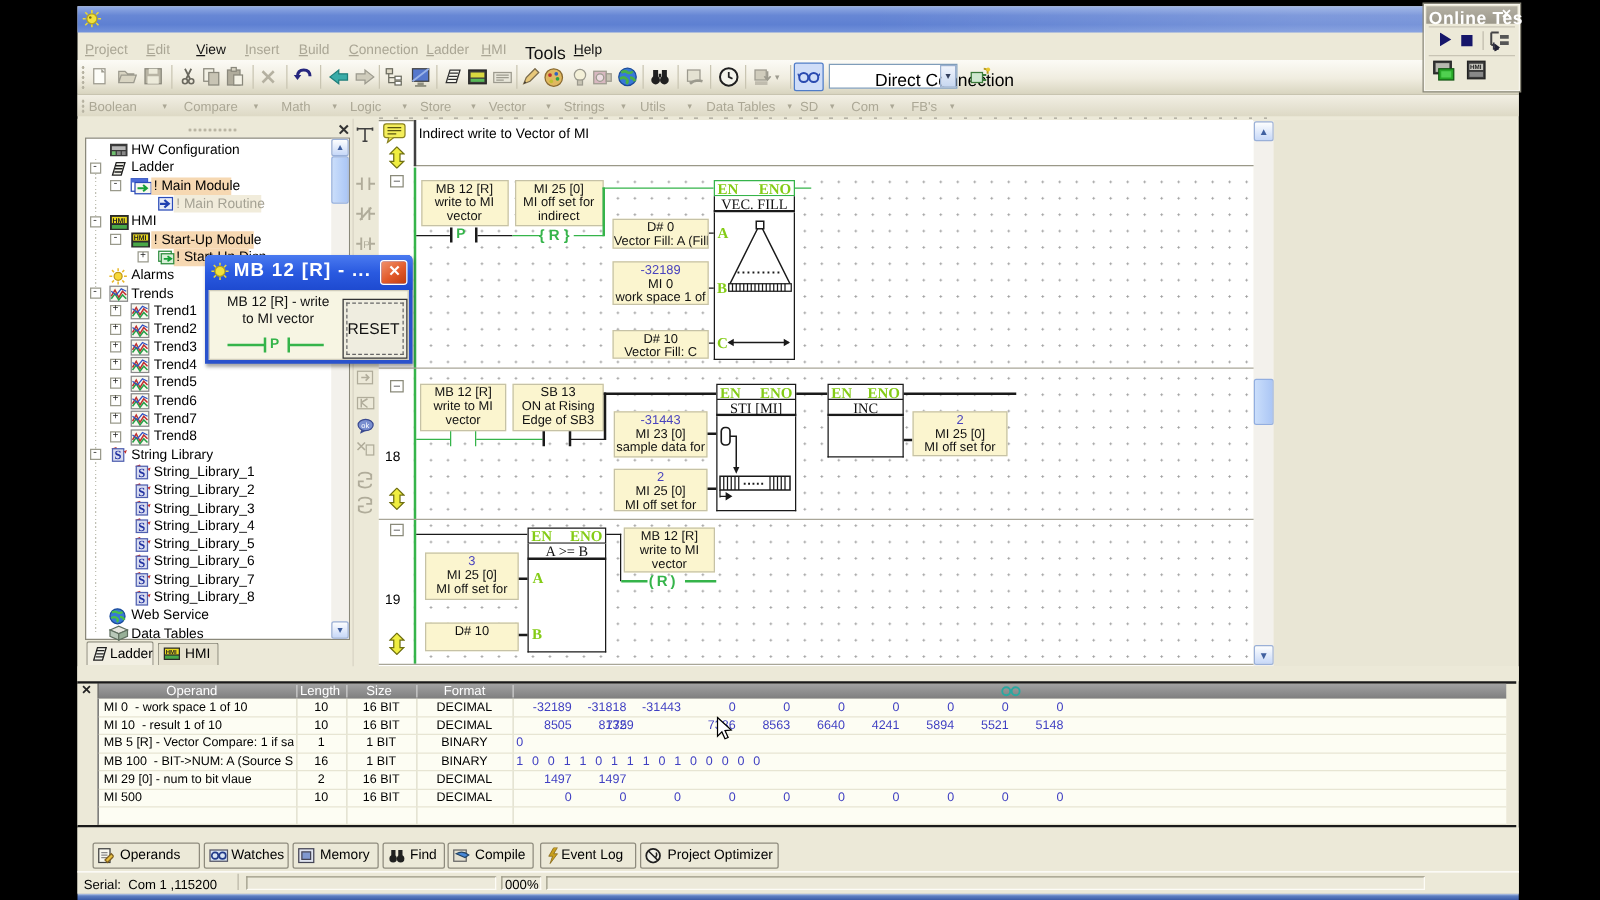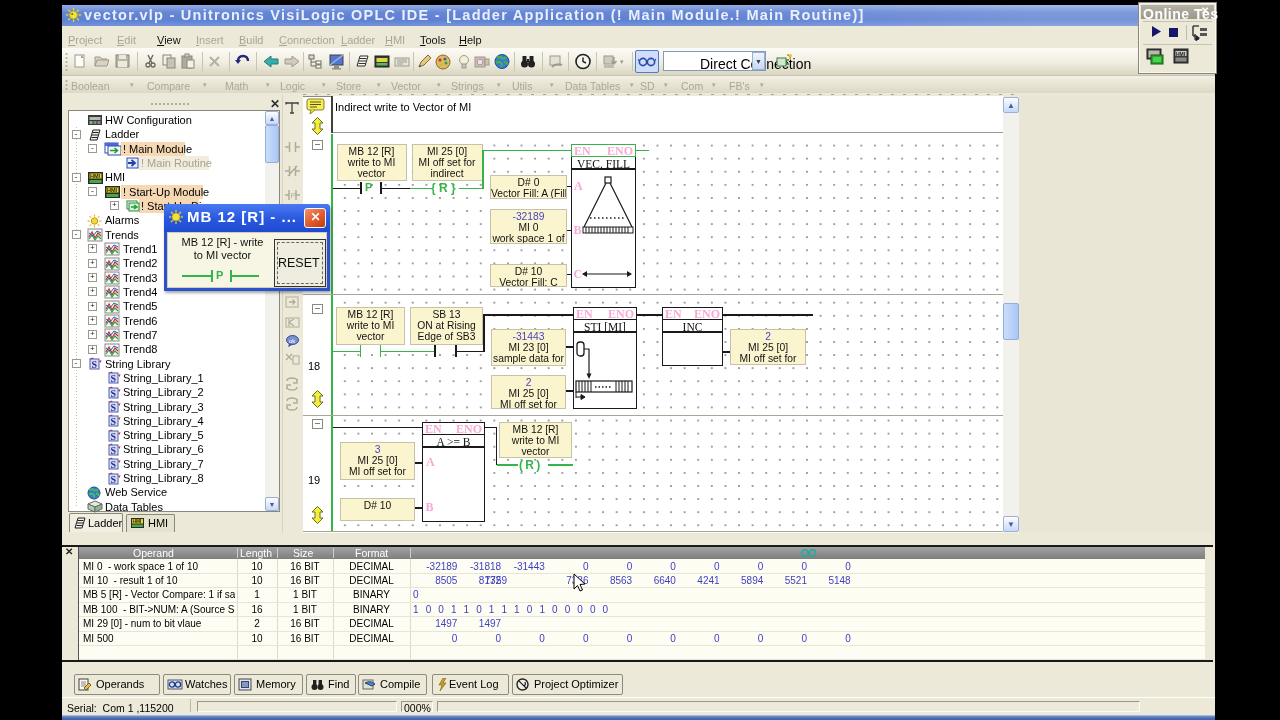--- a/index.html
+++ b/index.html
@@ -17,21 +17,21 @@
 .pm{position:absolute;width:9px;height:9px;background:#fff;border:1px solid #9a9a8c;font-size:8px;line-height:6px;text-align:center;color:#222;font-family:"Liberation Mono",monospace}
 .icon{position:absolute}
 .menu-g{color:#aaa695}
 .menu-b{color:#111}
 .drop{position:absolute;top:79.5px;font-size:10.5px;color:#aba795;white-space:nowrap}
 .darr{position:absolute;top:81px;font-size:7px;color:#aba795}
 .hdrw{position:absolute;color:#fff;font-size:10.5px;line-height:12px}
 .rowt{position:absolute;font-size:10px;color:#000;white-space:nowrap}
 .val{position:absolute;font-size:10px;color:#3F3FC2;white-space:nowrap}
 .tabbtn{position:absolute;top:674px;height:21px;background:#ECE9D8;border:1px solid #8e8b7d;border-radius:2px;font-size:11px;color:#000}
-.encap{position:absolute;font-family:"Liberation Serif",serif;font-weight:bold;font-size:12px;color:#f9a8d4;line-height:12px}
+.encap{position:absolute;font-family:"Liberation Serif",serif;font-weight:bold;font-size:12px;color:#84cc16;line-height:12px}
 .blktitle{position:absolute;font-family:"Liberation Serif",serif;font-size:11.5px;color:#111;text-align:center;line-height:12px}
 </style></head><body>
 <div id="scr">
 
 <div class="a" style="left:62px;top:5px;width:1153px;height:710px;background:#ECE9D8"></div>
 <div class="a" style="left:62px;top:5px;width:1153px;height:21px;background:linear-gradient(180deg,#93ACE4 0%,#6787D5 35%,#5E80D2 70%,#7493DB 100%)"></div>
 <div class="a" style="left:62px;top:5px;width:1153px;height:21px;background:linear-gradient(90deg,rgba(255,255,255,0) 55%,rgba(255,255,255,0.16) 85%)"></div>
 <svg class="a" style="left:66px;top:8px" width="15" height="14">
       <circle cx="7.5" cy="7" r="4" fill="#F2E23C" stroke="#B8A418" stroke-width="1"></circle>
       <g stroke="#E8D83A" stroke-width="1.3">
@@ -39,30 +39,29 @@
         <line x1="7.5" y1="11.5" x2="7.5" y2="14"></line>
         <line x1="0" y1="7" x2="2.5" y2="7"></line>
         <line x1="12.5" y1="7" x2="15" y2="7"></line>
         <line x1="2.2" y1="1.8" x2="4" y2="3.6"></line>
         <line x1="11" y1="10.4" x2="12.8" y2="12.2"></line>
         <line x1="2.2" y1="12.2" x2="4" y2="10.4"></line>
         <line x1="11" y1="3.6" x2="12.8" y2="1.8"></line>
       </g>
       <circle cx="6.2" cy="6" r="1" fill="#7a6a10"></circle>
     </svg>
-<div class="a" style="left:84px;top:6.5px;font-size:14.5px;font-weight:bold;color:#E9F0FB;letter-spacing:1.25px;white-space:nowrap;width:1050px;overflow:hidden">vector.vlp - Unitronics VisiLogic OPLC IDE - [Ladder Application (! Main Module.! Main Routine)]</div>
 <div class="a menu-g" style="left:68px;top:33.5px;font-size:11px"><span style="text-decoration:underline">P</span>roject</div>
 <div class="a menu-g" style="left:117px;top:33.5px;font-size:11px"><span style="text-decoration:underline">E</span>dit</div>
 <div class="a menu-b" style="left:157px;top:33.5px;font-size:11px"><span style="text-decoration:underline">V</span>iew</div>
 <div class="a menu-g" style="left:196px;top:33.5px;font-size:11px"><span style="text-decoration:underline">I</span>nsert</div>
 <div class="a menu-g" style="left:239px;top:33.5px;font-size:11px"><span style="text-decoration:underline">B</span>uild</div>
 <div class="a menu-g" style="left:279px;top:33.5px;font-size:11px"><span style="text-decoration:underline">C</span>onnection</div>
 <div class="a menu-g" style="left:341px;top:33.5px;font-size:11px"><span style="text-decoration:underline">L</span>adder</div>
 <div class="a menu-g" style="left:385px;top:33.5px;font-size:11px"><span style="text-decoration:underline">H</span>MI</div>
-<div class="a menu-b" style="left:420px;top:33.5px;font-size:11px"><span style="text-decoration:underline">T</span>ools</div>
+<div class="a menu-b" style="left:420px;top:33.5px;font-size:14px"><span style="text-decoration:underline">T</span>ools</div>
 <div class="a menu-b" style="left:459px;top:33.5px;font-size:11px"><span style="text-decoration:underline">H</span>elp</div>
 <div class="a" style="left:62px;top:48px;width:1153px;height:28px;background:linear-gradient(180deg,#FCFBF6 0%,#F0EDE0 55%,#D9D5C0 100%);border-bottom:1px solid #c8c4b0"></div>
 <div class="a" style="left:65px;top:52px;width:3px;height:20px;background-image:radial-gradient(circle,#b5b1a0 1px,transparent 1.2px);background-size:3px 4px"></div>
 <div class="tsep" style="left:137px"></div>
 <div class="tsep" style="left:202px"></div>
 <div class="tsep" style="left:229px"></div>
 <div class="tsep" style="left:256px"></div>
 <div class="tsep" style="left:303px"></div>
 <div class="tsep" style="left:349px"></div>
 <div class="tsep" style="left:413px"></div>

